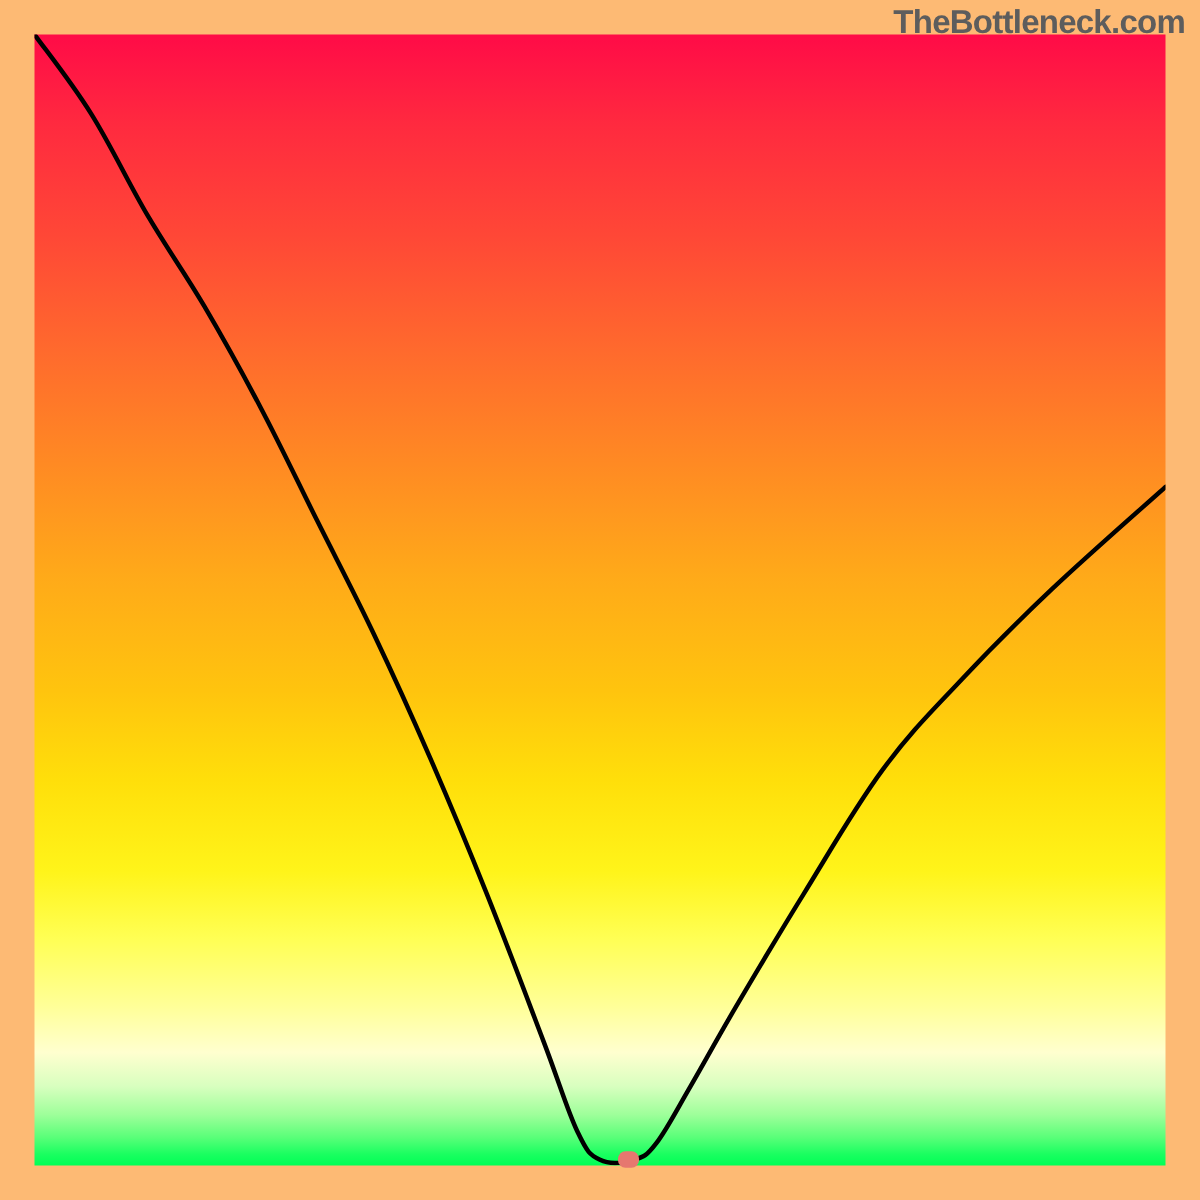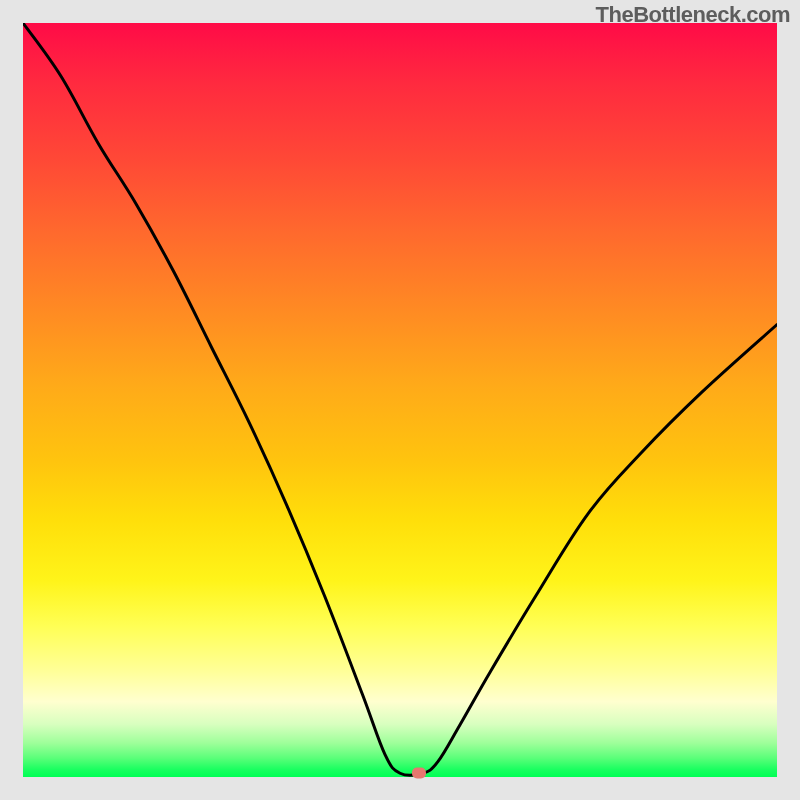--- a/index.html
+++ b/index.html
@@ -8,21 +8,21 @@
     width: 800px;
     height: 800px;
     overflow: hidden;
     background: #000;
     font-family: Arial, Helvetica, sans-serif;
   }
   .frame {
     position: relative;
     width: 800px;
     height: 800px;
-    background: #e5e5e5;
+    background: #fdba74;
   }
   .watermark {
     position: absolute;
     top: 2px;
     right: 10px;
     font-size: 22px;
     font-weight: bold;
     color: #5d5d5d;
     letter-spacing: -0.5px;
     z-index: 10;

